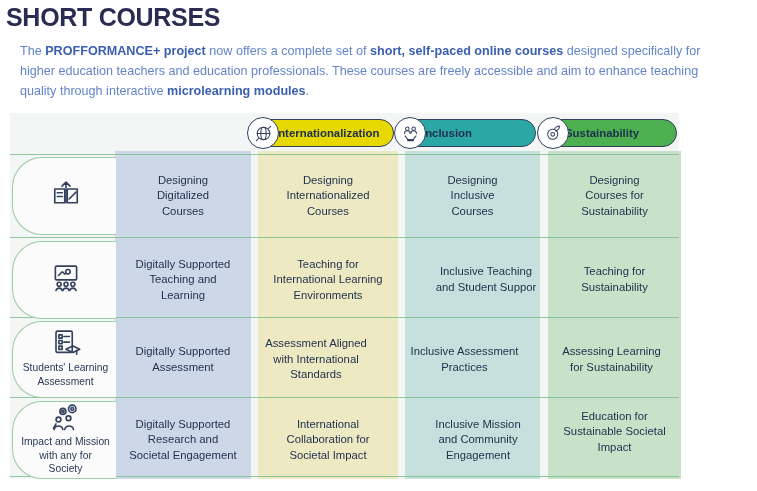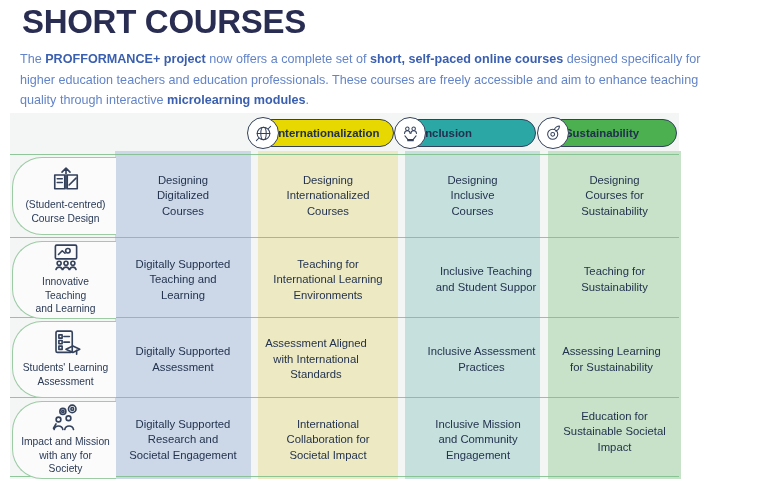--- a/index.html
+++ b/index.html
@@ -9,25 +9,25 @@
     width: 757px;
     height: 491px;
     background: #ffffff;
     font-family: "Liberation Sans", sans-serif;
     overflow: hidden;
     position: relative;
   }
 
   
   .page-title {
-    font-size: 33px;
+    font-size: 25px;
     font-weight: bold;
     color: #2a2d52;
     letter-spacing: -0.3px;
-    padding: 4px 0 0 22px;
+    padding: 4px 0 0 6px;
     line-height: 1.1;
   }
 
   .intro {
     font-size: 12.6px;
     line-height: 1.62;
     color: #6384c9;
     padding: 9px 14px 0 20px;
     max-width: 752px;
   }
@@ -218,21 +218,20 @@
           <svg width="30" height="30" viewBox="0 0 24 24" fill="none" stroke="#33415c" stroke-width="1.3" stroke-linecap="round" stroke-linejoin="round">
             <path d="M3 8 h8 v11 H3 Z"></path>
             <path d="M13 8 h8 v11 h-8 Z"></path>
             <line x1="12" y1="8" x2="12" y2="19"></line>
             <line x1="5" y1="11" x2="9" y2="11"></line>
             <line x1="5" y1="14" x2="9" y2="14"></line>
             <path d="M12 2.5 l-3.2 3.2 M12 2.5 l3.2 3.2 M12 2.5 v4.5"></path>
             <path d="M14.5 16 L20 10.5"></path>
           </svg>
         </div>
-        <div class="row-label-text">(Student-centred)<br>Course Design</div>
       </div>
       <div class="cell" style="left: 105px; width: 136px; top: 44px; height: 78px;">
         <div>Designing<br>Digitalized<br>Courses</div>
       </div>
       <div class="cell" style="left: 248px; width: 140px; top: 44px; height: 78px;">
         <div>Designing<br>Internationalized<br>Courses</div>
       </div>
       <div class="cell" style="left: 395px; width: 135px; top: 44px; height: 78px;">
         <div>Designing<br>Inclusive<br>Courses</div>
       </div>
@@ -244,21 +243,20 @@
           <svg width="30" height="30" viewBox="0 0 24 24" fill="none" stroke="#33415c" stroke-width="1.3" stroke-linecap="round" stroke-linejoin="round">
             <rect x="3.5" y="2.5" width="17" height="11" rx="1"></rect>
             <circle cx="13.5" cy="7" r="1.8"></circle>
             <path d="M6 10 l3-3 2.2 2"></path>
             <circle cx="6.5" cy="17" r="1.6"></circle>
             <circle cx="12" cy="17" r="1.6"></circle>
             <circle cx="17.5" cy="17" r="1.6"></circle>
             <path d="M4 22 a2.6 2.6 0 0 1 5 0 M9.5 22 a2.6 2.6 0 0 1 5 0 M15 22 a2.6 2.6 0 0 1 5 0"></path>
           </svg>
         </div>
-        <div class="row-label-text">Innovative Teaching<br>and Learning</div>
       </div>
       <div class="cell" style="left: 105px; width: 136px; top: 128px; height: 78px;">
         <div>Digitally Supported<br>Teaching and<br>Learning</div>
       </div>
       <div class="cell" style="left: 248px; width: 140px; top: 128px; height: 78px;">
         <div>Teaching for<br>International Learning<br>Environments</div>
       </div>
       <div class="cell" style="left: 395px; width: 162px; top: 128px; height: 78px;">
         <div>Inclusive Teaching<br>and Student Suppor</div>
       </div>
@@ -279,21 +277,21 @@
           </svg>
         </div>
         <div class="row-label-text">Students' Learning<br>Assessment</div>
       </div>
       <div class="cell" style="left: 105px; width: 136px; top: 208px; height: 77px;">
         <div>Digitally Supported<br>Assessment</div>
       </div>
       <div class="cell" style="left: 248px; width: 116px; top: 208px; height: 77px;">
         <div>Assessment Aligned<br>with International<br>Standards</div>
       </div>
-      <div class="cell" style="left: 395px; width: 153px; top: 208px; height: 77px;">
+      <div class="cell" style="left: 378px; width: 153px; top: 208px; height: 77px;">
         <div>Inclusive Assessment<br>Practices</div>
       </div>
       <div class="cell" style="left: 538px; width: 127px; top: 208px; height: 77px;">
         <div>Assessing Learning<br>for Sustainability</div>
       </div>
       <div class="row-label" style="top: 288px; height: 78px;">
         <div class="row-label-icon">
           <svg width="30" height="30" viewBox="0 0 24 24" fill="none" stroke="#33415c" stroke-width="1.3" stroke-linecap="round" stroke-linejoin="round">
             <circle cx="17" cy="5.5" r="3"></circle>
             <circle cx="17" cy="5.5" r="1.1"></circle>

